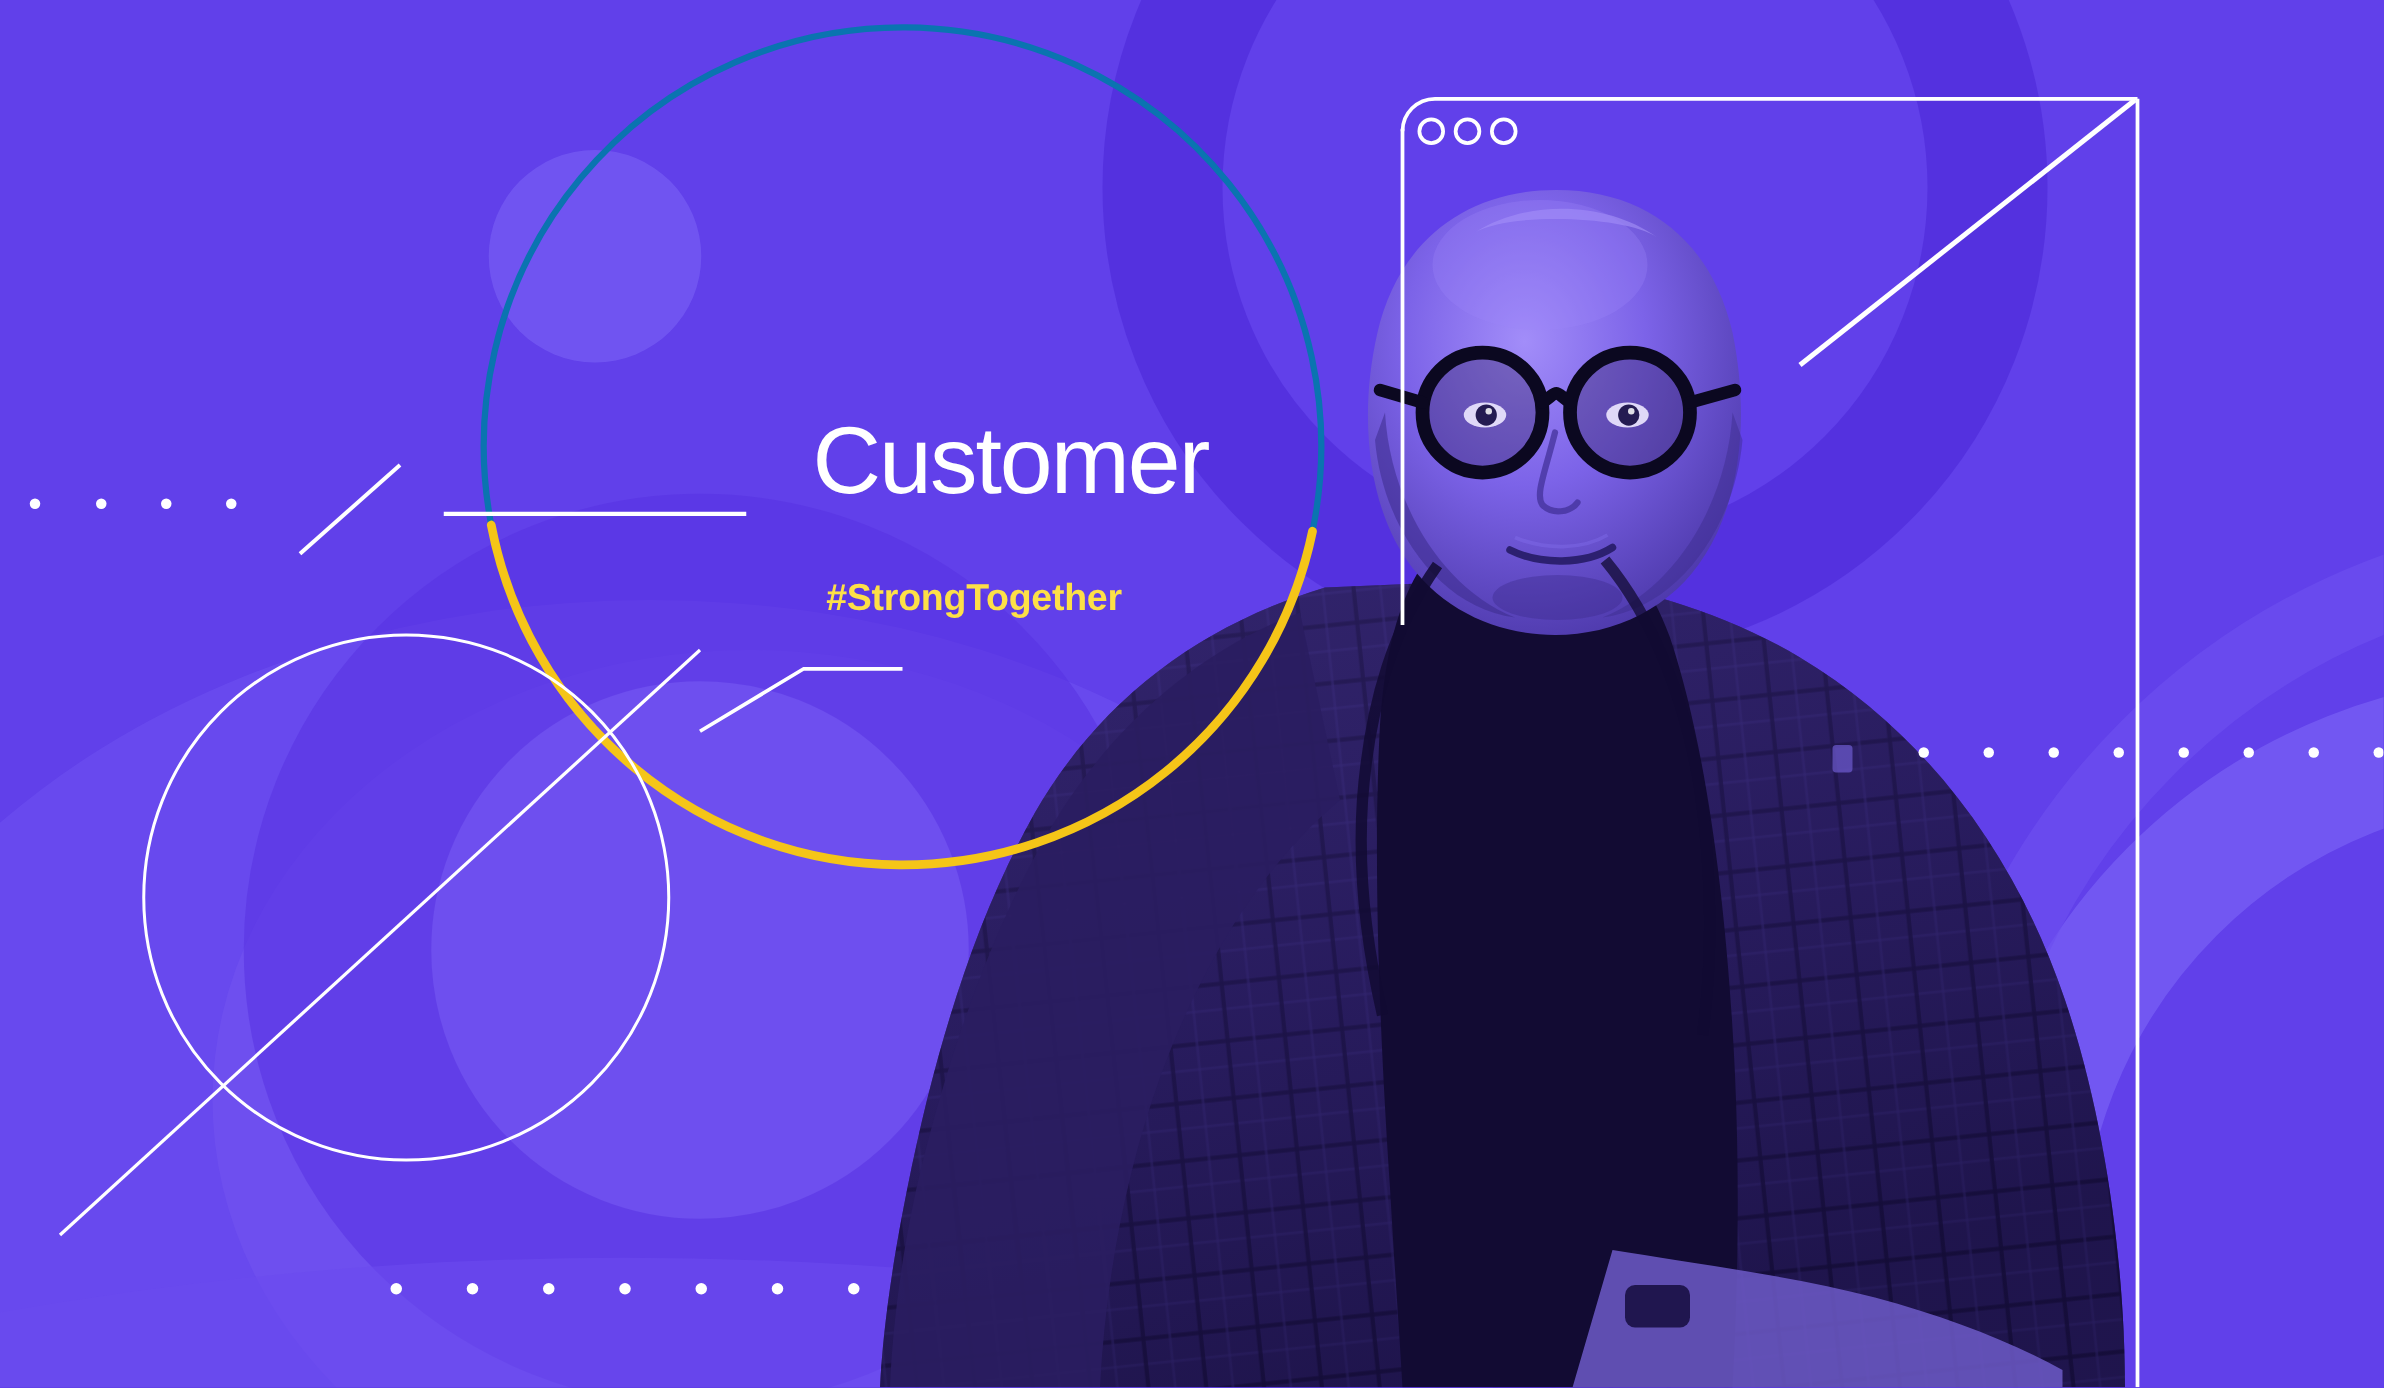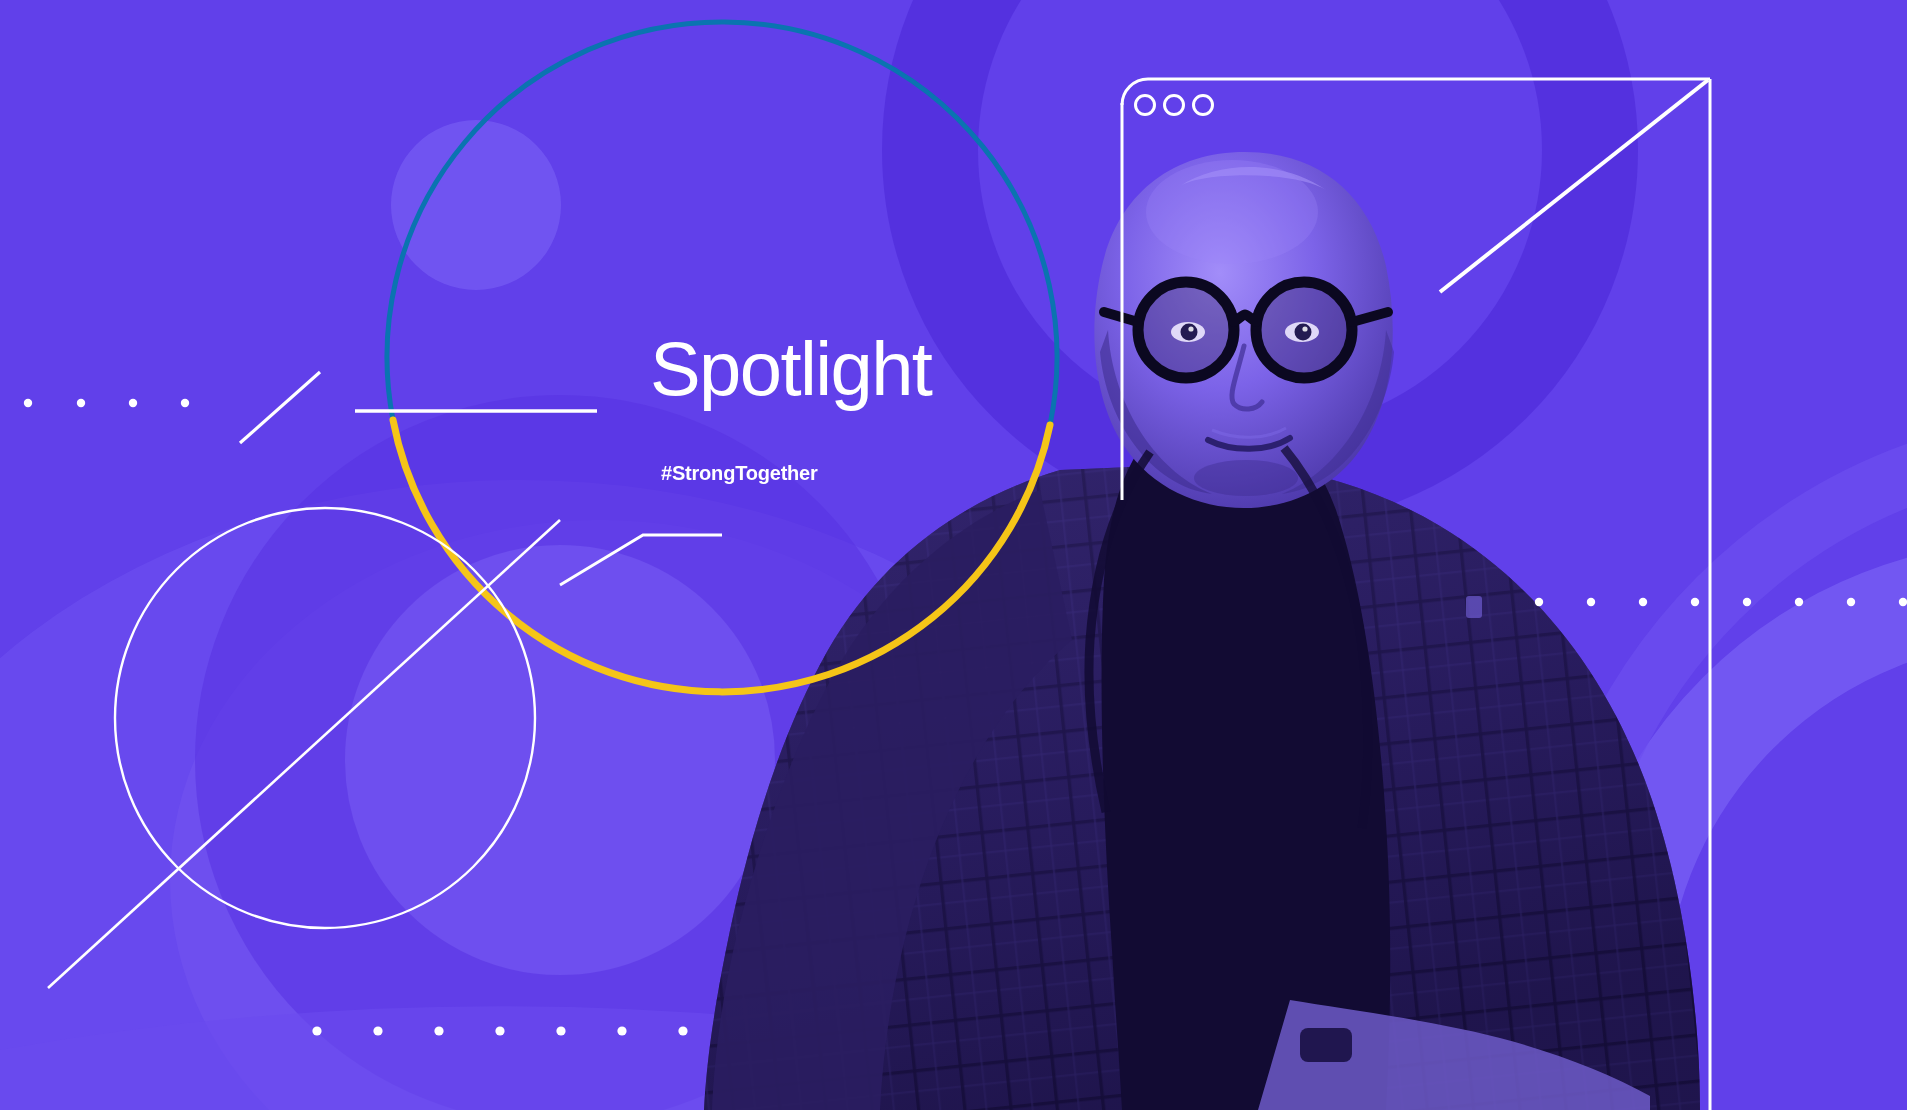--- a/index.html
+++ b/index.html
@@ -32,23 +32,23 @@
     line-height:0.98;
     font-weight:400;
     color:#FFFFFF;
     letter-spacing:-1.6px;
     white-space:nowrap;
   }
   #title-line2 { margin-top:4px; }
   #hashtag {
     margin-top:56px;
     margin-left:11px;
-    font-size:20px;
+    font-size:30px;
     font-weight:700;
-    color:#ffffff;
+    color:#fde047;
     letter-spacing:-0.2px;
     white-space:nowrap;
   }
 </style>
 </head>
 <body>
 
 <div id="stage">
 
   <svg class="layer" viewBox="0 0 1907 1110" preserveAspectRatio="none">
@@ -257,17 +257,17 @@
       <circle cx="378" cy="1031" r="4.6"></circle>
       <circle cx="439" cy="1031" r="4.6"></circle>
       <circle cx="500" cy="1031" r="4.6"></circle>
       <circle cx="561" cy="1031" r="4.6"></circle>
       <circle cx="622" cy="1031" r="4.6"></circle>
       <circle cx="683" cy="1031" r="4.6"></circle>
     </g>
   </svg>
 
   <div id="text-block">
-    <div id="title-line1">Spotlight</div>
+    <div id="title-line1">Customer</div>
     <div id="hashtag">#StrongTogether</div>
   </div>
 
 </div>
 
 </body></html>

